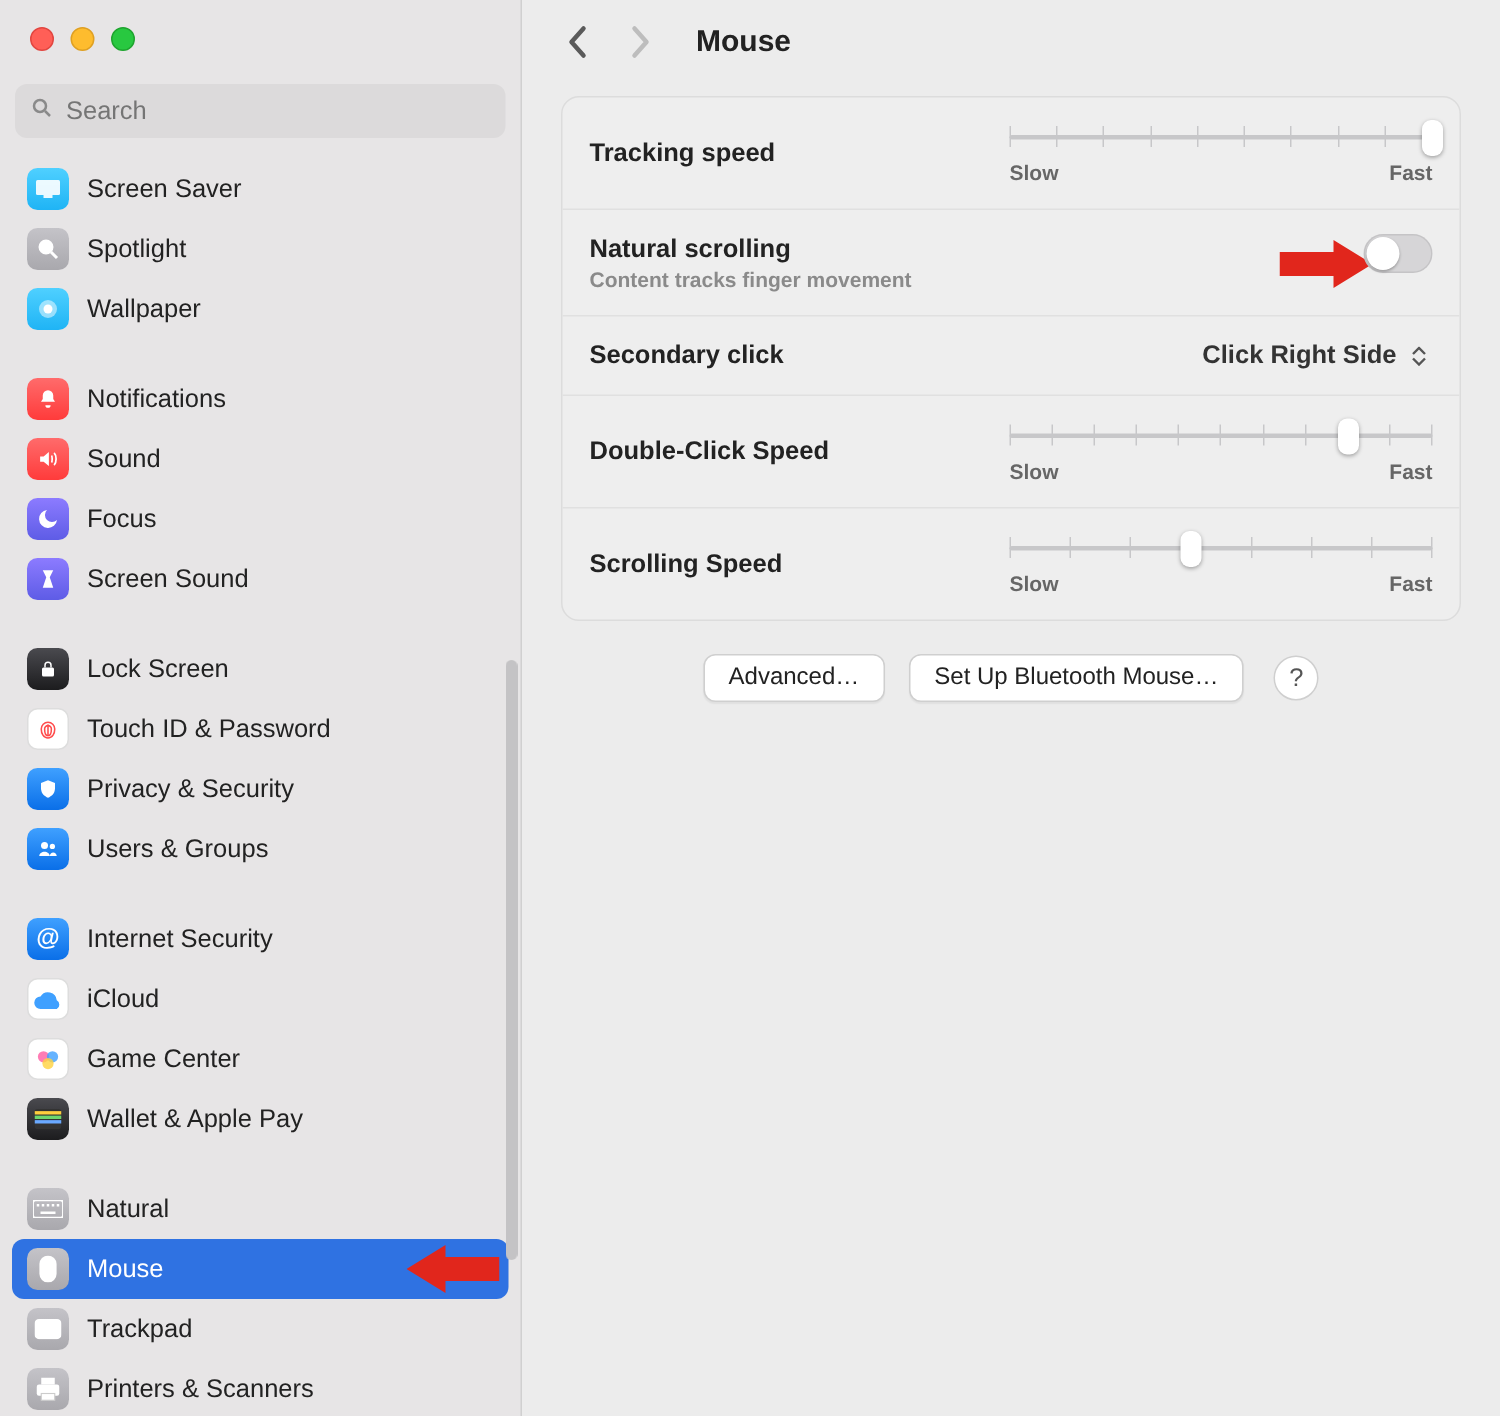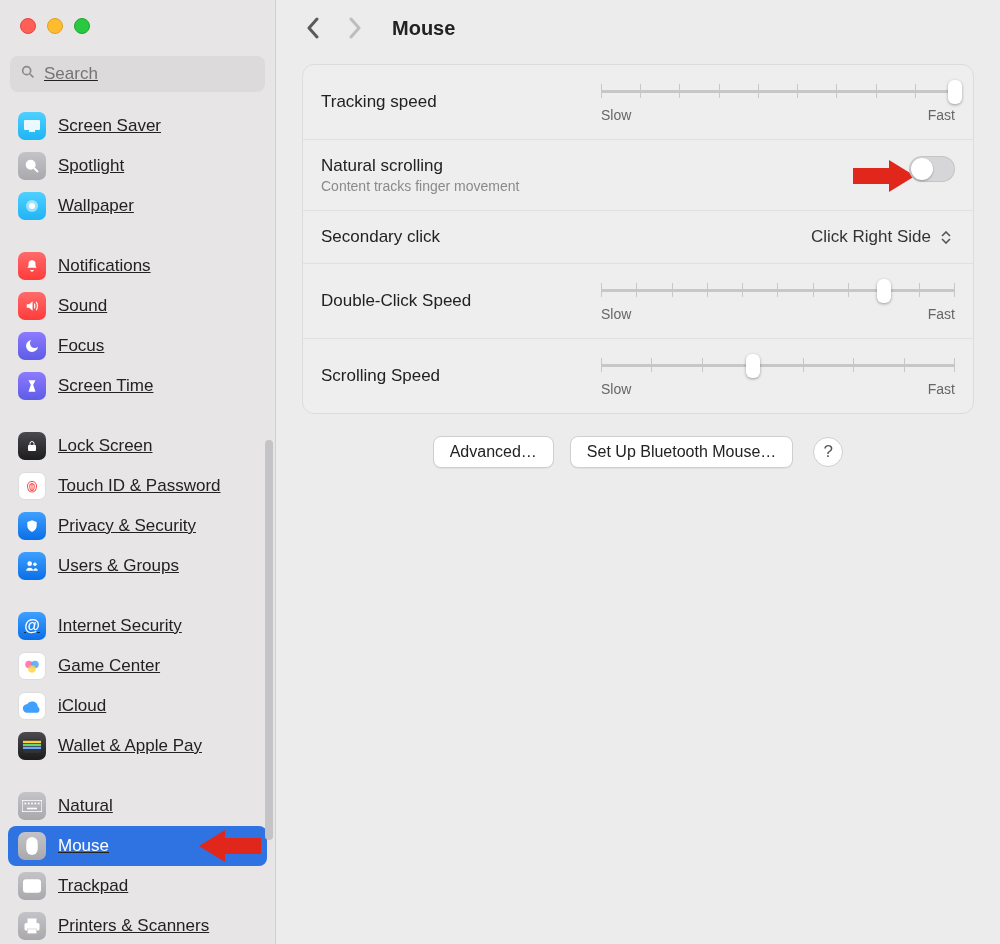--- a/index.html
+++ b/index.html
@@ -9,27 +9,26 @@
     width: 1000px;
     height: 944px;
     overflow: hidden;
     color: #222;
     font-size: 17px;
   }
   .window { display: flex; height: 100%; }
 
   
   .sidebar {
-    width: 276px;
+    width: 348px;
     background: #e7e5e6;
     border-right: 1px solid #d0d0d0;
     display: flex;
     flex-direction: column;
     position: relative;
-    text-decoration: underline;
   }
   .traffic-lights { display: flex; gap: 11px; padding: 18px 0 10px 20px; }
   .dot { width: 16px; height: 16px; border-radius: 50%; }
   .dot.red { background: #ff5f57; border: 1px solid #e24640; }
   .dot.yellow { background: #febc2e; border: 1px solid #dfa023; }
   .dot.green { background: #28c840; border: 1px solid #1fa52f; }
 
   .search-wrap { padding: 12px 10px 8px 10px; }
   .search {
     display: flex; align-items: center; gap: 8px;
@@ -91,21 +90,21 @@
     padding: 12px 24px 14px 24px;
     height: 58px;
   }
   .nav-arrow {
     width: 26px; height: 26px; display:flex; align-items:center; justify-content:center;
     color: #6a6a6a;
   }
   .nav-arrow.disabled { color: #b8b8b8; }
   .title { font-size: 20px; font-weight: 700; color:#222; margin-left:8px;}
 
-  .panel-wrap { padding: 6px 26px 0 26px; }
+  .panel-wrap { padding: 6px 26px 0 26px; font-weight: bold; }
   .panel {
     background: #eeeeee;
     border: 1px solid #dcdcdc;
     border-radius: 12px;
     overflow: hidden;
   }
   .row {
     display: flex; align-items: center;
     padding: 16px 18px;
     border-bottom: 1px solid #e0e0e0;
@@ -256,21 +255,21 @@
             </svg>
           </div>
         <span class="sb-label">Focus</span>
       </div>
       <div class="sb-item">
         <div class="sb-icon ic-purple">
             <svg width="14" height="18" viewBox="0 0 24 24" fill="#fff">
               <path d="M6 2h12l-4 8 4 12H6l4-12L6 2z"></path>
             </svg>
           </div>
-        <span class="sb-label">Screen Time</span>
+        <span class="sb-label">Screen Sound</span>
       </div>
 
       <div class="group-gap"></div>
 
       <div class="sb-item">
         <div class="sb-icon ic-dark">
             <svg width="12" height="14" viewBox="0 0 24 24" fill="#fff">
               <rect x="4" y="10" width="16" height="12" rx="2"></rect>
               <path d="M8 10V7a4 4 0 018 0v3" fill="none" stroke="#fff" stroke-width="2"></path>
             </svg>
@@ -309,35 +308,35 @@
       <div class="group-gap"></div>
 
       <div class="sb-item">
         <div class="sb-icon ic-blue">
             <span style="color:#fff;font-weight:700">@</span>
           </div>
         <span class="sb-label">Internet Security</span>
       </div>
       <div class="sb-item">
         <div class="sb-icon ic-white">
+            <svg width="20" height="14" viewBox="0 0 24 16" fill="#3fa0ff">
+              <path d="M19 16H6a5 5 0 010-10 7 7 0 0113 3 4 4 0 010 7z"></path>
+            </svg>
+          </div>
+        <span class="sb-label">iCloud</span>
+      </div>
+      <div class="sb-item">
+        <div class="sb-icon ic-white">
             <svg width="18" height="18" viewBox="0 0 24 24">
               <circle cx="8" cy="10" r="5" fill="#ff5da2" opacity="0.8"></circle>
               <circle cx="16" cy="10" r="5" fill="#3fa0ff" opacity="0.8"></circle>
               <circle cx="12" cy="16" r="5" fill="#ffd23f" opacity="0.8"></circle>
             </svg>
           </div>
         <span class="sb-label">Game Center</span>
-      </div>
-      <div class="sb-item">
-        <div class="sb-icon ic-white">
-            <svg width="20" height="14" viewBox="0 0 24 16" fill="#3fa0ff">
-              <path d="M19 16H6a5 5 0 010-10 7 7 0 0113 3 4 4 0 010 7z"></path>
-            </svg>
-          </div>
-        <span class="sb-label">iCloud</span>
       </div>
       <div class="sb-item">
         <div class="sb-icon ic-dark">
             <svg width="18" height="14" viewBox="0 0 24 18">
               <rect x="0" y="0" width="24" height="18" rx="3" fill="#333"></rect>
               <rect x="0" y="2" width="24" height="3" fill="#ffce3d"></rect>
               <rect x="0" y="6" width="24" height="3" fill="#6dd66d"></rect>
               <rect x="0" y="10" width="24" height="3" fill="#6aa9ff"></rect>
             </svg>
           </div>

